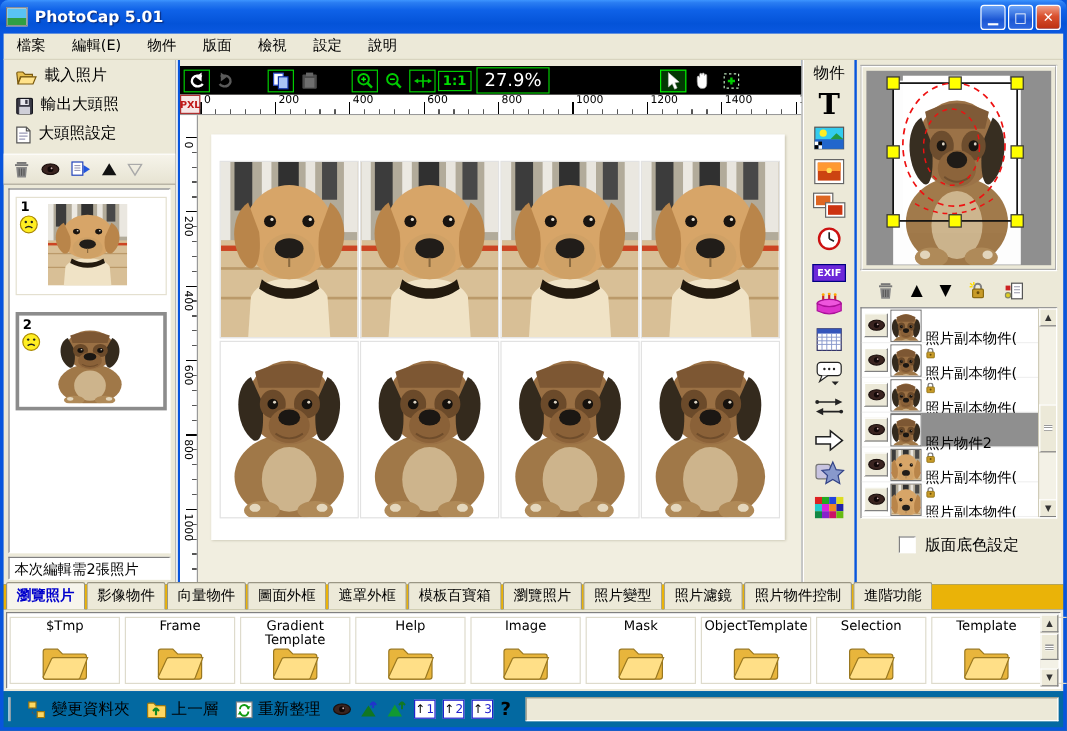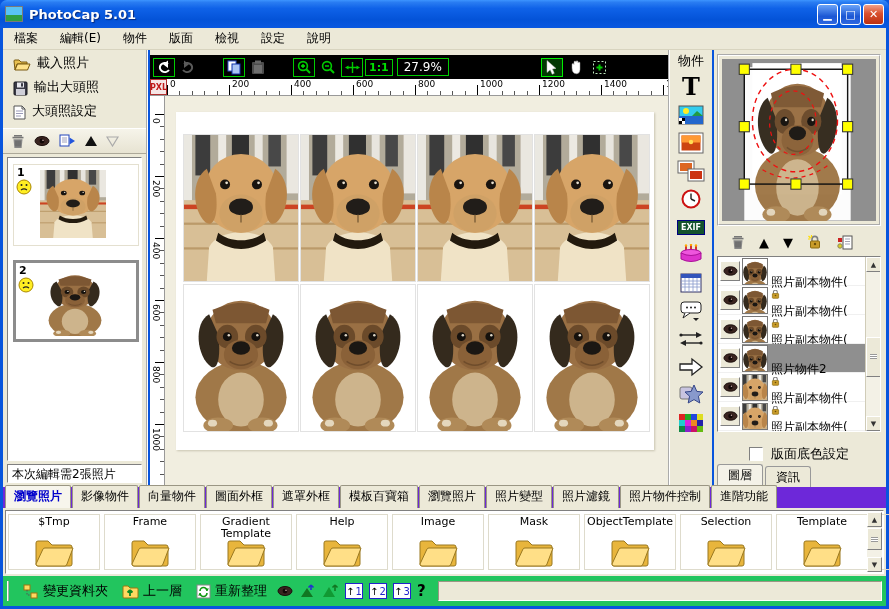--- a/index.html
+++ b/index.html
@@ -46,21 +46,21 @@
   #left-status { margin:3px 4px 4px 4px; height:19px; background:#fff;
     border:1px solid; border-color:#808080 #fff #fff #808080; font-size:12px; padding:1px 4px; }
 
   
   #center { left:150px; top:50px; width:518px; height:437px; background:#ece9d8; }
   #blacktb { position:absolute; left:0; top:5px; width:518px; height:24px; background:#000;
     display:flex; align-items:center; padding:0 3px; }
   .tbtn { width:22px; height:19px; display:flex; align-items:center; justify-content:center; margin-right:2px; }
   .tbtn.gb { border:1px solid #00cc00; }
   .tbtn.active { border:1px solid #00ee00; background:#033803; }
-  .zoompct { color:#fff; font-size:12px; border:1px solid #00cc00; padding:1px 6px; margin:0 2px; }
+  .zoompct { color:#fff; font-size:15px; border:1px solid #00cc00; padding:1px 6px; margin:0 2px; }
   .one2one { color:#00dd00; font-size:11px; font-weight:bold; border:1px solid #00cc00; padding:1px 3px; margin-right:2px;}
   .tb-gap { width:22px; }
 
   #hruler { position:absolute; left:0; top:29px; width:518px; height:17px; background:#fff;
     border-bottom:1px solid #999; }
   #pxl-box { position:absolute; left:0; top:0; width:17px; height:16px; background:#f6e6e6;
     border:1px solid #b03030; color:#c01818; font-size:8px; font-weight:bold;
     display:flex; align-items:center; justify-content:center; }
   #hruler-scale { position:absolute; left:17px; right:0; top:0; bottom:0;
     background-image:
@@ -86,21 +86,21 @@
     grid-template-columns:repeat(4,116px); grid-auto-rows:148px; gap:2px 1px; }
   .photo-cell { border:1px solid #e2e2e2; overflow:hidden; }
   .photo-cell svg { display:block; width:100%; height:100%; }
 
   
   #objcol { left:668px; top:50px; width:44px; height:437px; background:#ece9d8;
     border-left:2px groove #fff; display:flex; flex-direction:column; align-items:center; }
   #objcol-title { font-size:13px; margin:2px 0 3px 0; }
   .objbtn { width:30px; height:28px; display:flex; align-items:center; justify-content:center; }
   .t-glyph { font-family:"DejaVu Serif","Liberation Serif",serif; font-size:24px; font-weight:bold; line-height:1; }
-  .exif-badge { background:#14532d; color:#fff; font-size:8px; font-weight:bold; padding:2px 3px;
+  .exif-badge { background:#6d28d9; color:#fff; font-size:8px; font-weight:bold; padding:2px 3px;
     border:1px solid #000080; letter-spacing:0; }
 
   
   #rightpanel { left:714px; top:50px; width:172px; height:437px; background:#ece9d8; }
   #preview-outer { position:absolute; left:3px; top:4px; width:164px; height:172px;
     border:2px groove #fff; background:#ece9d8; padding:3px; }
   #preview-inner { width:100%; height:100%; background:#8f8f8f; position:relative; overflow:hidden; }
   #layer-toolbar { position:absolute; left:3px; top:180px; width:164px; height:24px;
     display:flex; align-items:center; gap:14px; padding-left:14px; }
   .ltri { font-size:13px; line-height:1; }
@@ -127,39 +127,39 @@
   #bgcolor-row { position:absolute; left:3px; top:392px; width:164px; height:24px;
     display:flex; align-items:center; gap:8px; justify-content:center; font-size:13px; }
   .checkbox { width:14px; height:14px; background:#fff; border:1px solid;
     border-color:#808080 #fff #fff #808080; }
   #rp-tabs { position:absolute; left:3px; top:416px; display:flex; }
   .rp-tab { font-size:12px; padding:2px 10px 3px 10px; background:#ece9d8;
     border:1px solid #999; border-bottom:none; border-radius:3px 3px 0 0; margin-right:2px; }
   .rp-tab.active { background:#f4f2e8; position:relative; top:-2px; padding-bottom:5px; }
 
   
-  #bottomtabs { left:3px; top:487px; width:883px; height:21px; background:#6d28d9;
+  #bottomtabs { left:3px; top:487px; width:883px; height:21px; background:#eab308;
     display:flex; align-items:flex-end; padding-left:2px; }
   .btab { font-size:12px; padding:2px 8px 3px 8px; border:1px solid #9a9684; border-bottom:none;
     border-radius:2px 2px 0 0; background:#ece9d8; margin-right:1px; white-space:nowrap; }
   .btab.active { color:#0000cc; font-weight:bold; background:#f7f5ec; position:relative; }
 
   
   #folderarea { left:3px; top:508px; width:883px; height:68px; background:#ece9d8; padding:2px; }
   #folder-inner { position:relative; width:100%; height:100%; background:#fff;
     border:1px solid; border-color:#808080 #fff #fff #808080; display:flex; padding:3px 2px; }
   .folder-cell { position:relative; width:92px; height:56px; border:1px solid #dedbcc;
     margin-right:4px; flex:none; }
   .folder-cell svg.foldico { position:absolute; left:50%; bottom:1px; transform:translateX(-50%); }
   .folder-label { position:absolute; left:0; top:1px; width:100%; text-align:center; font-size:11px;
     line-height:1.05; z-index:2; }
   #folder-scroll { position:absolute; right:1px; top:1px; width:15px; height:60px; background:#f3f1e6; }
 
   
-  #statusbar { left:3px; top:576px; width:883px; height:30px; background:#22c55e;
+  #statusbar { left:3px; top:576px; width:883px; height:30px; background:#0369a1;
     display:flex; align-items:center; padding:2px 4px; gap:6px; }
   .sb-btn { display:flex; align-items:center; gap:4px; font-size:13px; padding:1px 4px; }
   .ordbox { width:18px; height:16px; border:1px solid #2222cc; color:#2222cc; font-size:10px;
     display:flex; align-items:center; justify-content:center; background:#fff; }
   .ordbox b { color:#000; font-weight:normal; margin-right:1px; }
   #sb-field { flex:1; height:20px; margin-left:6px; background:#ece9d8;
     border:1px solid; border-color:#9a9684 #fff #fff #9a9684; }
   .grip { width:4px; height:20px; border-left:2px ridge #fff; margin-right:2px; }
   .helpq { font-size:15px; font-weight:bold; }
 </style>
@@ -741,24 +741,20 @@
           </div>
         <div class="sbtn" style="position:absolute;bottom:0">▼</div>
       </div>
     </div>
 
     <div id="bgcolor-row">
       <span class="checkbox"></span>
       <span>版面底色設定</span>
     </div>
 
-    <div id="rp-tabs">
-      <span class="rp-tab active">圖層</span>
-      <span class="rp-tab">資訊</span>
-    </div>
   </div>
 
   <div id="bottomtabs" class="abs">
       <span class="btab active">瀏覽照片</span>
       <span class="btab">影像物件</span>
       <span class="btab">向量物件</span>
       <span class="btab">圖面外框</span>
       <span class="btab">遮罩外框</span>
       <span class="btab">模板百寶箱</span>
       <span class="btab">瀏覽照片</span>

